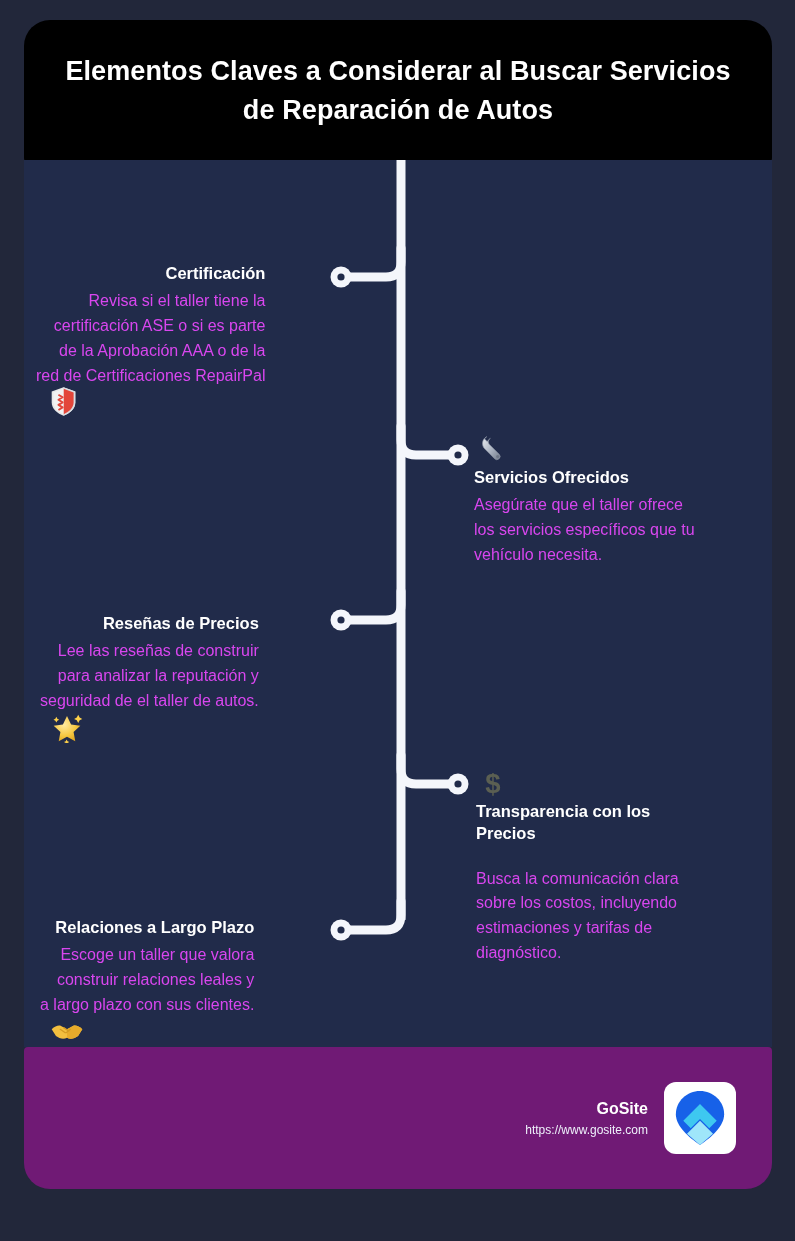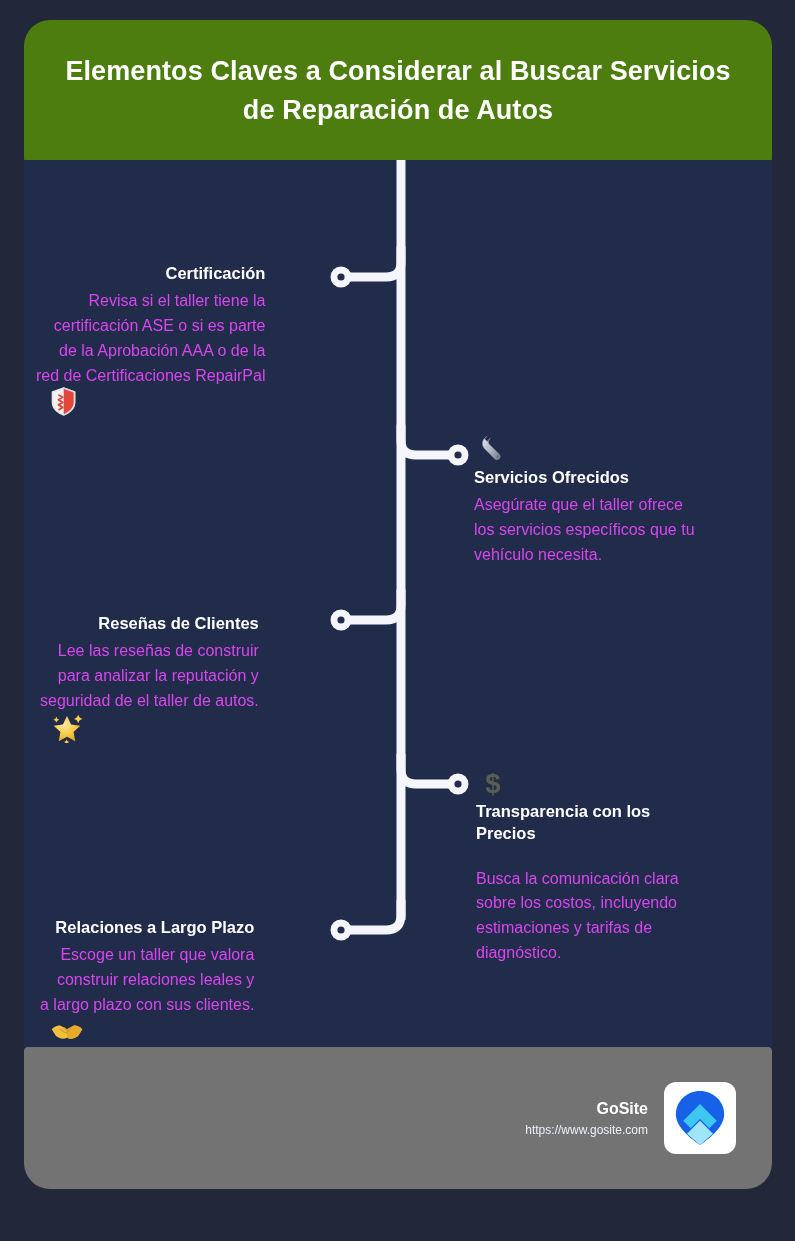--- a/index.html
+++ b/index.html
@@ -21,21 +21,21 @@
     background: #22273a;
   }
 
   
   .header {
     position: absolute;
     left: 24px;
     top: 20px;
     width: 748px;
     height: 142px;
-    background: #4d7c0f;
+    background: #000000;
     border-radius: 26px 26px 4px 4px;
     display: flex;
     align-items: center;
     justify-content: center;
     box-sizing: border-box;
     padding: 0 30px;
   }
   .header-title {
     color: #ffffff;
     font-size: 27px;
@@ -122,21 +122,21 @@
   #item-4 .item-body { margin-top: 22px; }
   #item-4 .item-title { max-width: 200px; }
 
   
   .footer {
     position: absolute;
     left: 24px;
     top: 1047px;
     width: 748px;
     height: 142px;
-    background: #737373;
+    background: #701a75;
     border-radius: 4px 4px 26px 26px;
     display: flex;
     align-items: center;
     justify-content: flex-end;
     box-sizing: border-box;
     padding-right: 36px;
   }
   .footer-text {
     text-align: right;
     margin-right: 16px;
@@ -239,21 +239,21 @@
     <div class="item-text">
       <div class="item-title">Servicios Ofrecidos</div>
       <div class="item-body">Asegúrate que el taller ofrece
 los servicios específicos que tu
 vehículo necesita.</div>
     </div>
   </div>
 
   <div class="item left" id="item-3">
     <div class="item-text">
-      <div class="item-title">Reseñas de Clientes</div>
+      <div class="item-title">Reseñas de Precios</div>
       <div class="item-body">Lee las reseñas de construir
 para analizar la reputación y
 seguridad de el taller de autos.</div>
     </div>
     <div class="item-icon">
       <svg viewBox="0 0 36 36" width="32" height="32" xmlns="http://www.w3.org/2000/svg">
         <defs>
           <radialGradient id="starGrad" cx="40%" cy="35%" r="70%">
             <stop offset="0%" stop-color="#ffe9a0"></stop>
             <stop offset="60%" stop-color="#f6c944"></stop>

